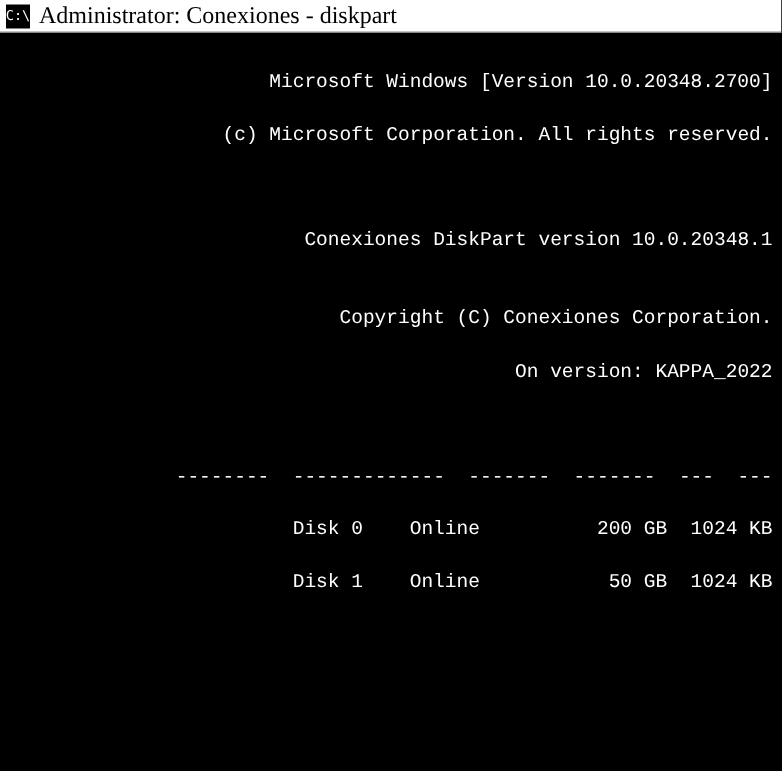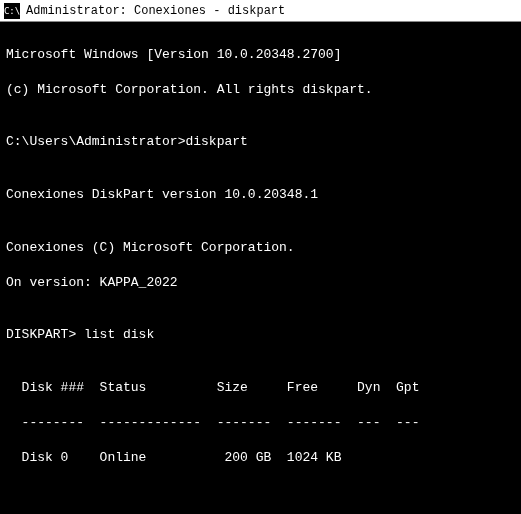--- a/index.html
+++ b/index.html
@@ -31,58 +31,57 @@
       background: #000;
       margin-right: 6px;
       display: flex;
       align-items: center;
       justify-content: center;
       font-size: 9px;
       color: #fff;
       font-family: Consolas, monospace;
     }
     .titlebar-text {
-      font-family: Liberation Mono, monospace;
-      font-size: 12px;
+      font-family: Liberation Serif, serif;
+      font-size: 16px;
     }
     .terminal {
       padding: 6px 6px;
       line-height: 1.35;
       white-space: pre;
     }
     .line {
       display: block;
+      text-align: right;
     }
   </style>
 </head>
 <body>
 
 <div class="titlebar">
   <div class="titlebar-icon">
     <span>C:\</span>
   </div>
   <div class="titlebar-text">Administrator: Conexiones - diskpart</div>
 </div>
 
 <div class="terminal">
 <span class="line">Microsoft Windows [Version 10.0.20348.2700]</span>
-<span class="line">(c) Microsoft Corporation. All rights diskpart.</span>
+<span class="line">(c) Microsoft Corporation. All rights reserved.</span>
 <span class="line"></span>
-<span class="line">C:\Users\Administrator&gt;diskpart</span>
 <span class="line"></span>
 <span class="line">Conexiones DiskPart version 10.0.20348.1</span>
 <span class="line"></span>
-<span class="line">Conexiones (C) Microsoft Corporation.</span>
+<span class="line">Copyright (C) Conexiones Corporation.</span>
 <span class="line">On version: KAPPA_2022</span>
 <span class="line"></span>
-<span class="line">DISKPART&gt; list disk</span>
 <span class="line"></span>
-<span class="line">  Disk ###  Status         Size     Free     Dyn  Gpt</span>
 <span class="line">  --------  -------------  -------  -------  ---  ---</span>
 <span class="line">  Disk 0    Online          200 GB  1024 KB</span>
+<span class="line">  Disk 1    Online           50 GB  1024 KB</span>
 <span class="line"></span>
 
 <span class="line"></span>
 
 <span class="line"></span>
 
 <span class="line"></span>
 
 
 

